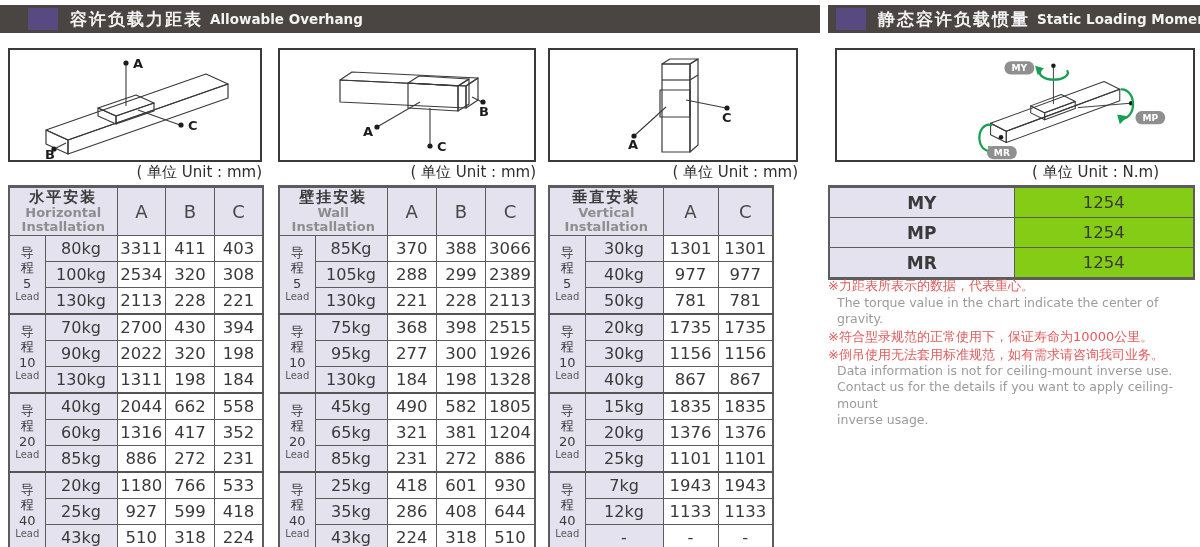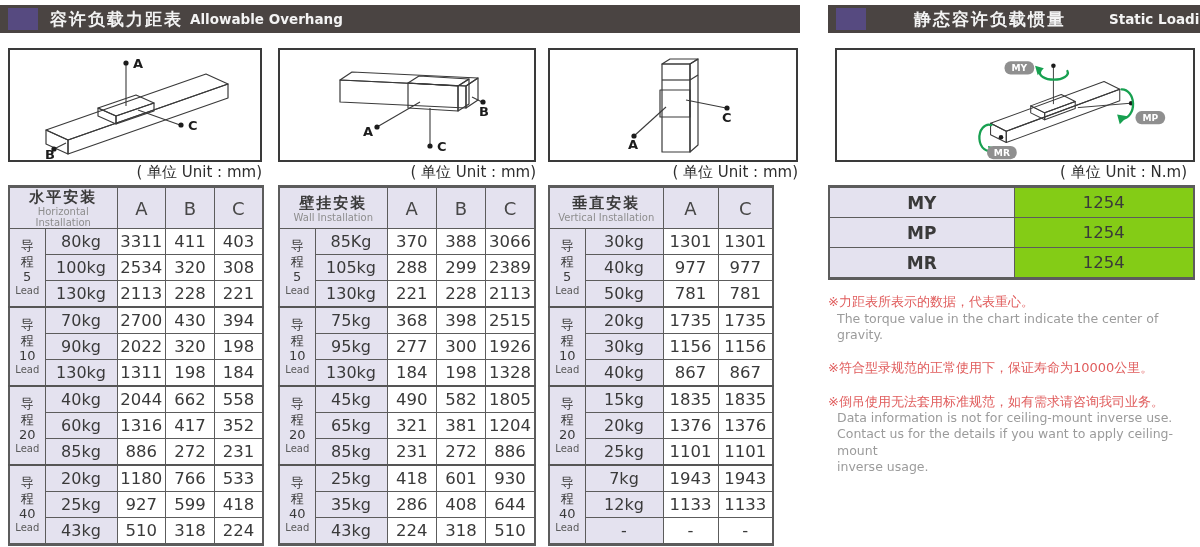--- a/index.html
+++ b/index.html
@@ -4,22 +4,22 @@
 <style>
   html,body{margin:0;padding:0;background:#fff;}
   .page{position:relative;width:1200px;height:547px;background:#fff;overflow:hidden;
         font-family:"DejaVu Sans","Liberation Sans",sans-serif;color:#3c3c3c;}
 
   
   .hbar{position:absolute;top:5px;height:28px;background:#4a4442;display:flex;align-items:center;}
   .hbar .sq{width:30px;height:22px;background:#564a80;margin-left:8px;flex:0 0 auto;}
   .hbar .zh{color:#f3f3f3;font-size:17px;font-weight:bold;letter-spacing:2px;margin-left:12px;white-space:nowrap;}
   .hbar .en{color:#f3f3f3;font-size:13.5px;font-weight:bold;margin-left:7px;white-space:nowrap;}
-  #hbar-left{left:0;width:800px;}
-  #hbar-right{left:828px;width:372px;gap:36px;}
+  #hbar-left{left:0;width:800px;padding-left:20px;}
+  #hbar-right{left:828px;width:372px;}
 
   
   .dbox{position:absolute;top:48px;height:114px;border:2px solid #3a3a3a;background:#fff;box-sizing:border-box;}
   .dbox svg{display:block;width:100%;height:100%;}
   .draw{stroke:#3a3a3a;stroke-width:1.2;fill:none;stroke-linejoin:round;}
   .leader{stroke:#3a3a3a;stroke-width:1.1;}
   .dot{fill:#1c1c1c;}
   .ptlabel{font-family:"DejaVu Sans","Liberation Sans",sans-serif;font-size:13px;font-weight:bold;fill:#1c1c1c;}
   .garc{stroke:#17a050;stroke-width:2.6;fill:none;stroke-linecap:round;}
   .garrow{fill:#17a050;}
@@ -30,40 +30,40 @@
   .unit{position:absolute;top:162px;height:21px;line-height:21px;text-align:right;
         font-size:15px;color:#2e2e2e;white-space:nowrap;}
 
   
   .tblwrap{position:absolute;top:185px;}
   table.dtable{border-collapse:collapse;table-layout:fixed;width:100%;
                border:2px solid #5c5c5c;border-top-width:3px;border-bottom-width:3px;}
   table.dtable th,table.dtable td{border:1px solid #5c5c5c;text-align:center;vertical-align:middle;padding:0;}
   .title-cell{background:#e4e2ef;height:40px;}
   .t-zh{font-size:15px;font-weight:bold;color:#3a3a3a;letter-spacing:2px;line-height:1.2;}
-  .t-en{font-size:10px;font-weight:normal;color:#8d8d8d;line-height:1.1;}
+  .t-en{font-size:13px;font-weight:bold;color:#8d8d8d;line-height:1.1;}
   .col-th{background:#e4e2ef;font-size:18px;font-weight:500;color:#474747;}
   .lead-cell{background:#e4e2ef;padding:2px 0;}
   .lz{font-size:13px;color:#3a3a3a;line-height:1.2;}
   .ln{font-size:13px;color:#3a3a3a;line-height:1.2;}
   .le{font-size:10px;color:#5a5a5a;line-height:1.2;}
   .load-cell{background:#e4e2ef;font-size:16px;color:#3a3a3a;height:25px;}
   .val-cell{background:#fff;font-size:16.5px;color:#3a3a3a;height:25px;}
   .gsep{border-top:2px solid #555 !important;}
 
   
   table.mtable{border-collapse:collapse;table-layout:fixed;width:100%;
                border:2px solid #5c5c5c;border-top-width:3px;border-bottom-width:3px;}
   table.mtable td{border:1px solid #5c5c5c;text-align:center;vertical-align:middle;height:27px;}
   .mlabel{background:#e4e2ef;font-size:17px;font-weight:600;color:#3a3a3a;}
   .mval{background:#84cc16;font-size:16.5px;color:#3a3a3a;}
 
   
   .notes{position:absolute;left:828px;top:277px;width:372px;}
-  .note-zh{color:#e05c5c;font-size:13px;font-weight:500;line-height:1.35;margin-top:16px;}
+  .note-zh{color:#e05c5c;font-size:13px;font-weight:500;line-height:1.35;}
   .note-en{color:#9b9b9b;font-size:12.5px;line-height:1.3;padding-left:9px;white-space:pre-line;margin-bottom:1px;}
 </style>
 </head>
 <body>
 
 <div class="page">
 
   <div class="hbar" id="hbar-left">
     <div class="sq"></div>
     <span class="zh">容许负载力距表</span>
@@ -159,21 +159,21 @@
       <path class="garc" d="M 151,86 A 11,15 0 1 0 153,114"></path>
       <polygon class="garrow" points="147,110 158,112 150,121"></polygon>
       <rect class="badge" x="146" y="110" width="34" height="15" rx="7"></rect>
       <text class="badgetxt" x="163" y="121">MR</text>
     </svg>
   </div>
 
   <div class="unit" style="left:8px;width:254px;">( 单位 Unit : mm)</div>
   <div class="unit" style="left:278px;width:258px;">( 单位 Unit : mm)</div>
   <div class="unit" style="left:548px;width:250px;">( 单位 Unit : mm)</div>
-  <div class="unit" style="left:820px;width:367px;">( 单位 Unit : N.m)</div>
+  <div class="unit" style="left:792px;width:367px;">( 单位 Unit : N.m)</div>
 
   <div class="tblwrap" style="left:8px;width:256px;">
     <table class="dtable">
       <colgroup>
           <col style="width:36px;">
           <col style="width:72px;">
           <col>
           <col>
           <col>
         </colgroup>

